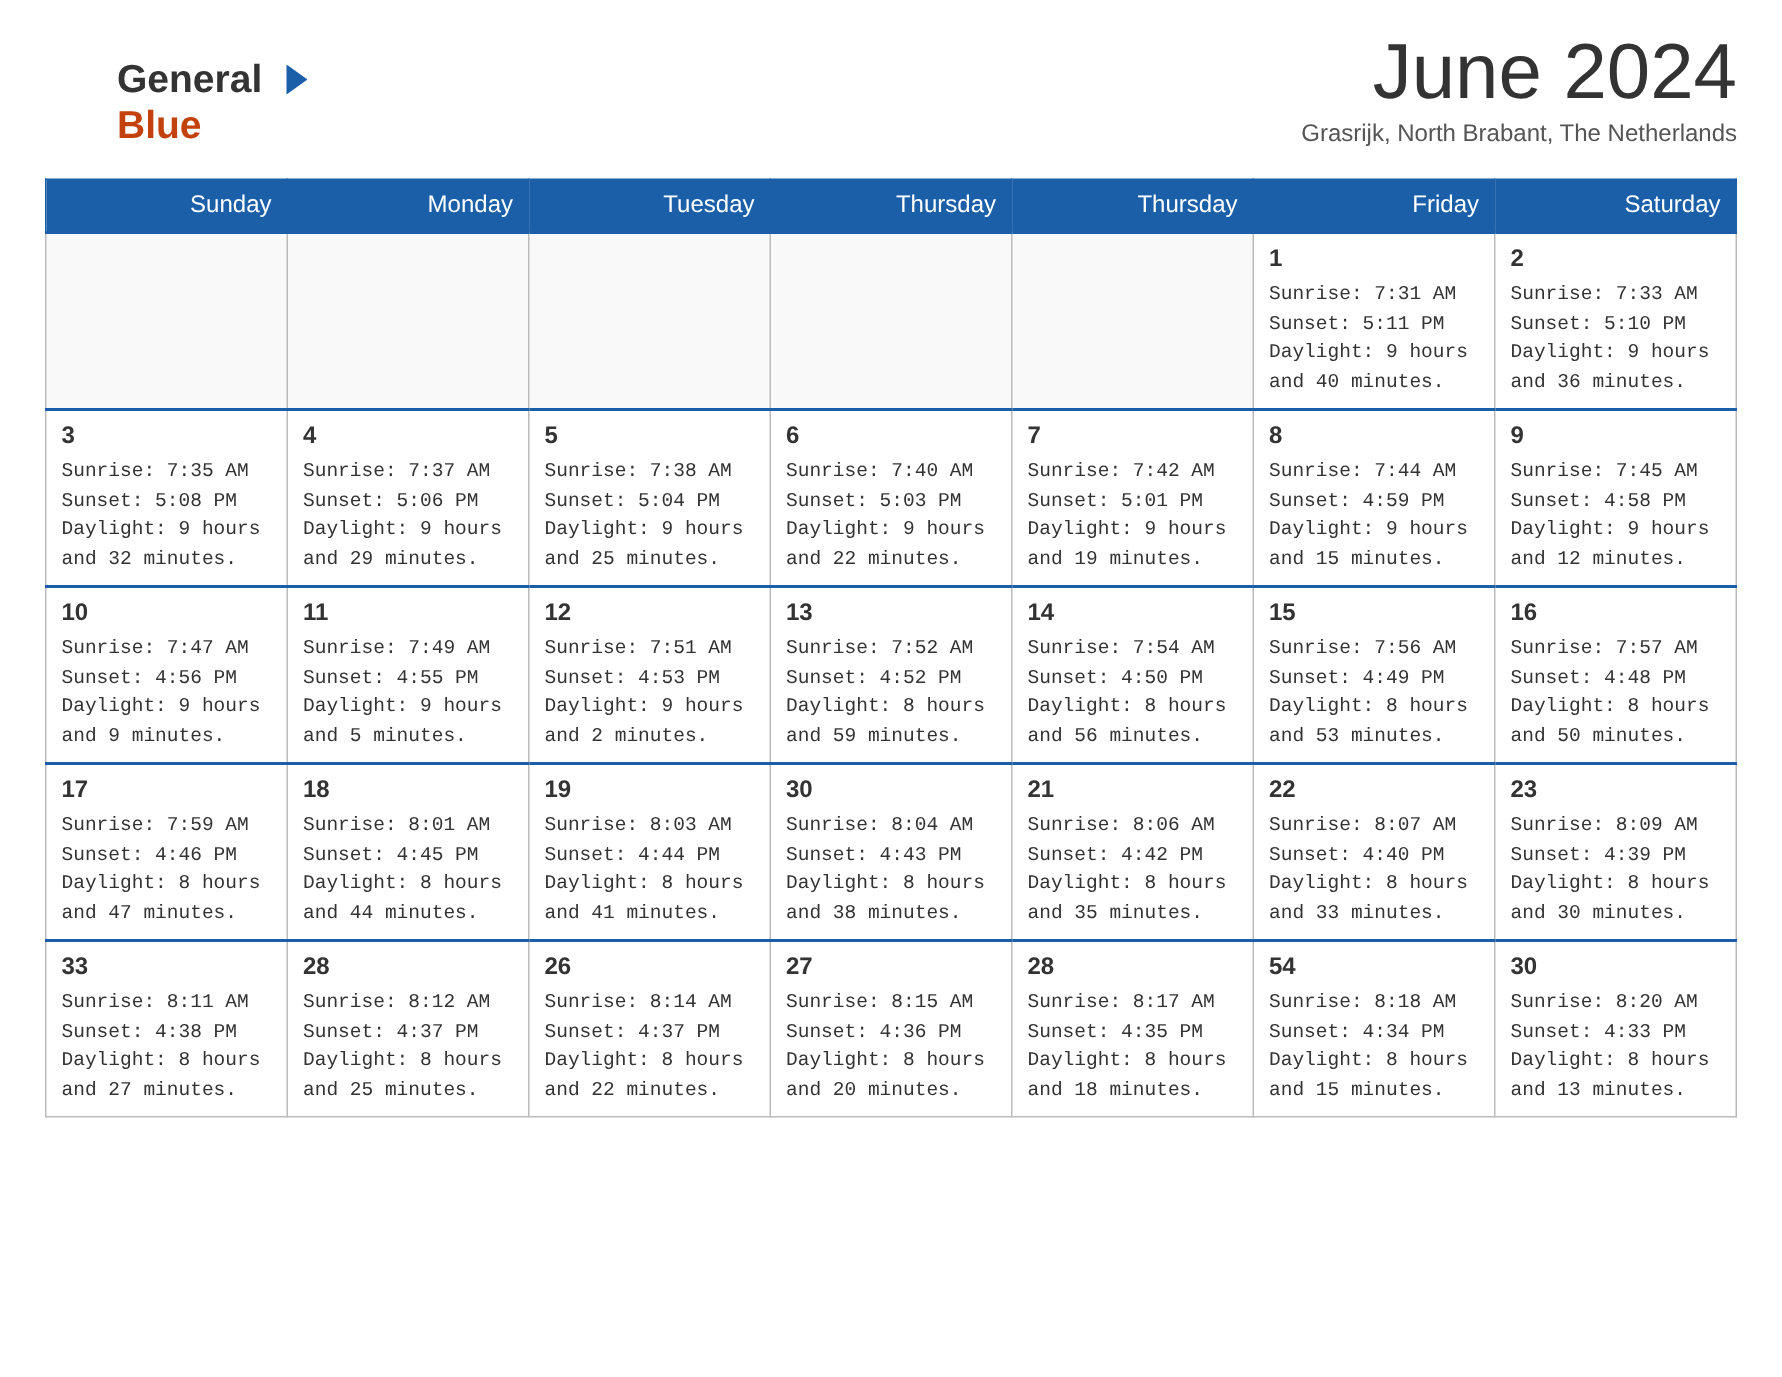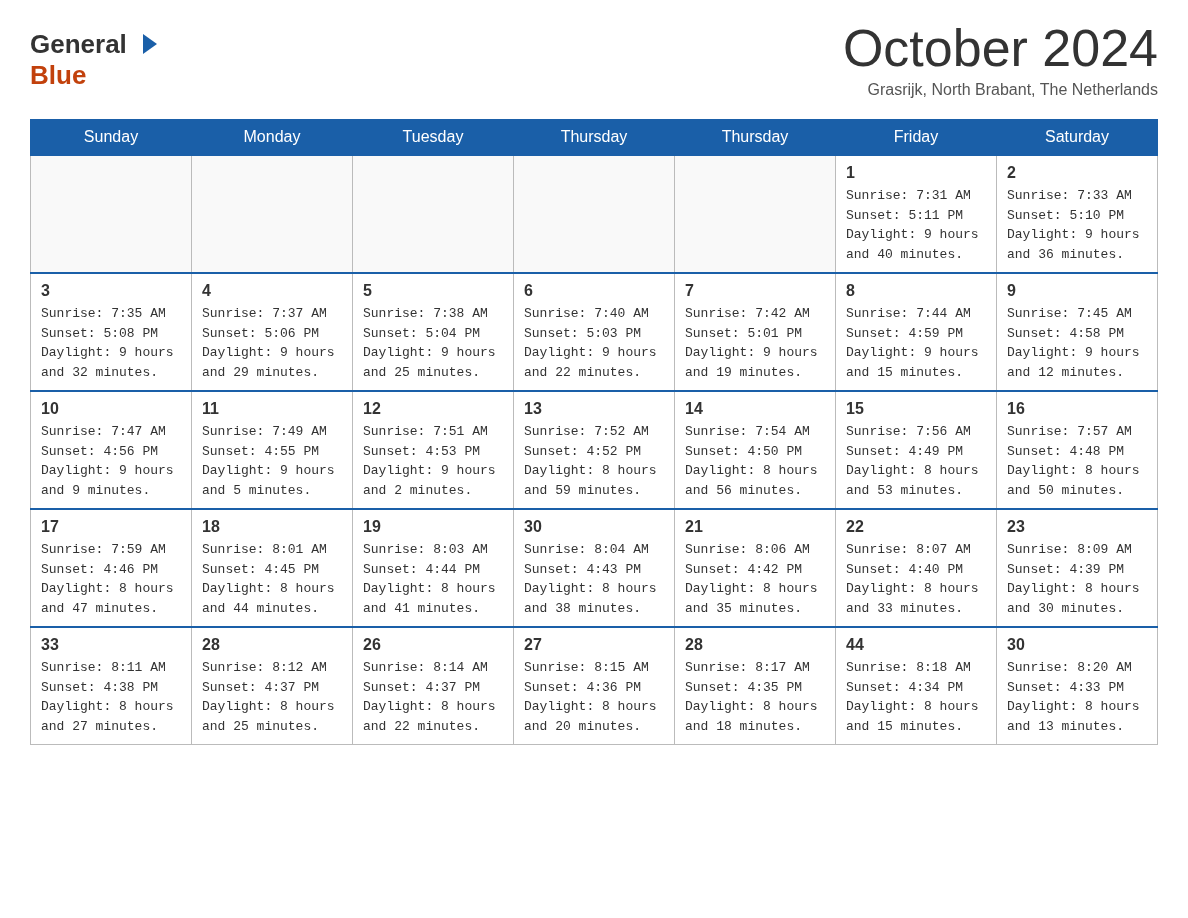--- a/index.html
+++ b/index.html
@@ -5,22 +5,23 @@
     * { box-sizing: border-box; margin: 0; padding: 0; }
     body {
       font-family: Arial, sans-serif;
       background: #fff;
       padding: 20px 30px;
       color: #333;
     }
     .header {
       display: flex;
       justify-content: space-between;
-      align-items: center;
+      align-items: flex-end;
       margin-bottom: 20px;
+      margin-left: 48px;
     }
     .logo {
       display: flex;
       flex-direction: column;
       align-items: flex-start;
     }
     .logo-text {
       display: flex;
       align-items: center;
       font-size: 26px;
@@ -51,21 +52,21 @@
       width: 100%;
       border-collapse: collapse;
       border: 1px solid #999;
     }
     .calendar th {
       background-color: #1a5fa8;
       color: #fff;
       font-size: 16px;
       font-weight: normal;
       padding: 8px 10px;
-      text-align: center;
+      text-align: right;
       border: 1px solid #1a5fa8;
     }
     .calendar td {
       vertical-align: top;
       padding: 8px 10px;
       border: 1px solid #bbb;
       width: 14.28%;
       min-height: 110px;
       font-size: 13px;
       color: #333;
@@ -96,21 +97,21 @@
   <div class="logo">
     <div class="logo-text">
       <span class="logo-general">General</span>
       <svg class="logo-flag" viewBox="0 0 28 20" xmlns="http://www.w3.org/2000/svg">
         <polygon points="14,0 28,10 14,20" fill="#1a5fa8"></polygon>
       </svg>
     </div>
     <span class="logo-blue">Blue</span>
   </div>
   <div class="title-block">
-    <div class="month-title">October 2024</div>
+    <div class="month-title">June 2024</div>
     <div class="location">Grasrijk, North Brabant, The Netherlands</div>
   </div>
 </div>
 
 <table class="calendar">
   <thead>
     <tr>
     <th>Sunday</th>
         <th>Monday</th>
         <th>Tuesday</th>
@@ -241,21 +242,21 @@
         </td>
         <td>
           <div class="day-num">27</div>
           <div class="day-info">Sunrise: 8:15 AM<br>Sunset: 4:36 PM<br>Daylight: 8 hours<br>and 20 minutes.</div>
         </td>
         <td>
           <div class="day-num">28</div>
           <div class="day-info">Sunrise: 8:17 AM<br>Sunset: 4:35 PM<br>Daylight: 8 hours<br>and 18 minutes.</div>
         </td>
         <td>
-          <div class="day-num">44</div>
+          <div class="day-num">54</div>
           <div class="day-info">Sunrise: 8:18 AM<br>Sunset: 4:34 PM<br>Daylight: 8 hours<br>and 15 minutes.</div>
         </td>
         <td>
           <div class="day-num">30</div>
           <div class="day-info">Sunrise: 8:20 AM<br>Sunset: 4:33 PM<br>Daylight: 8 hours<br>and 13 minutes.</div>
         </td>
       </tr>
     </tbody>
 </table>
 

